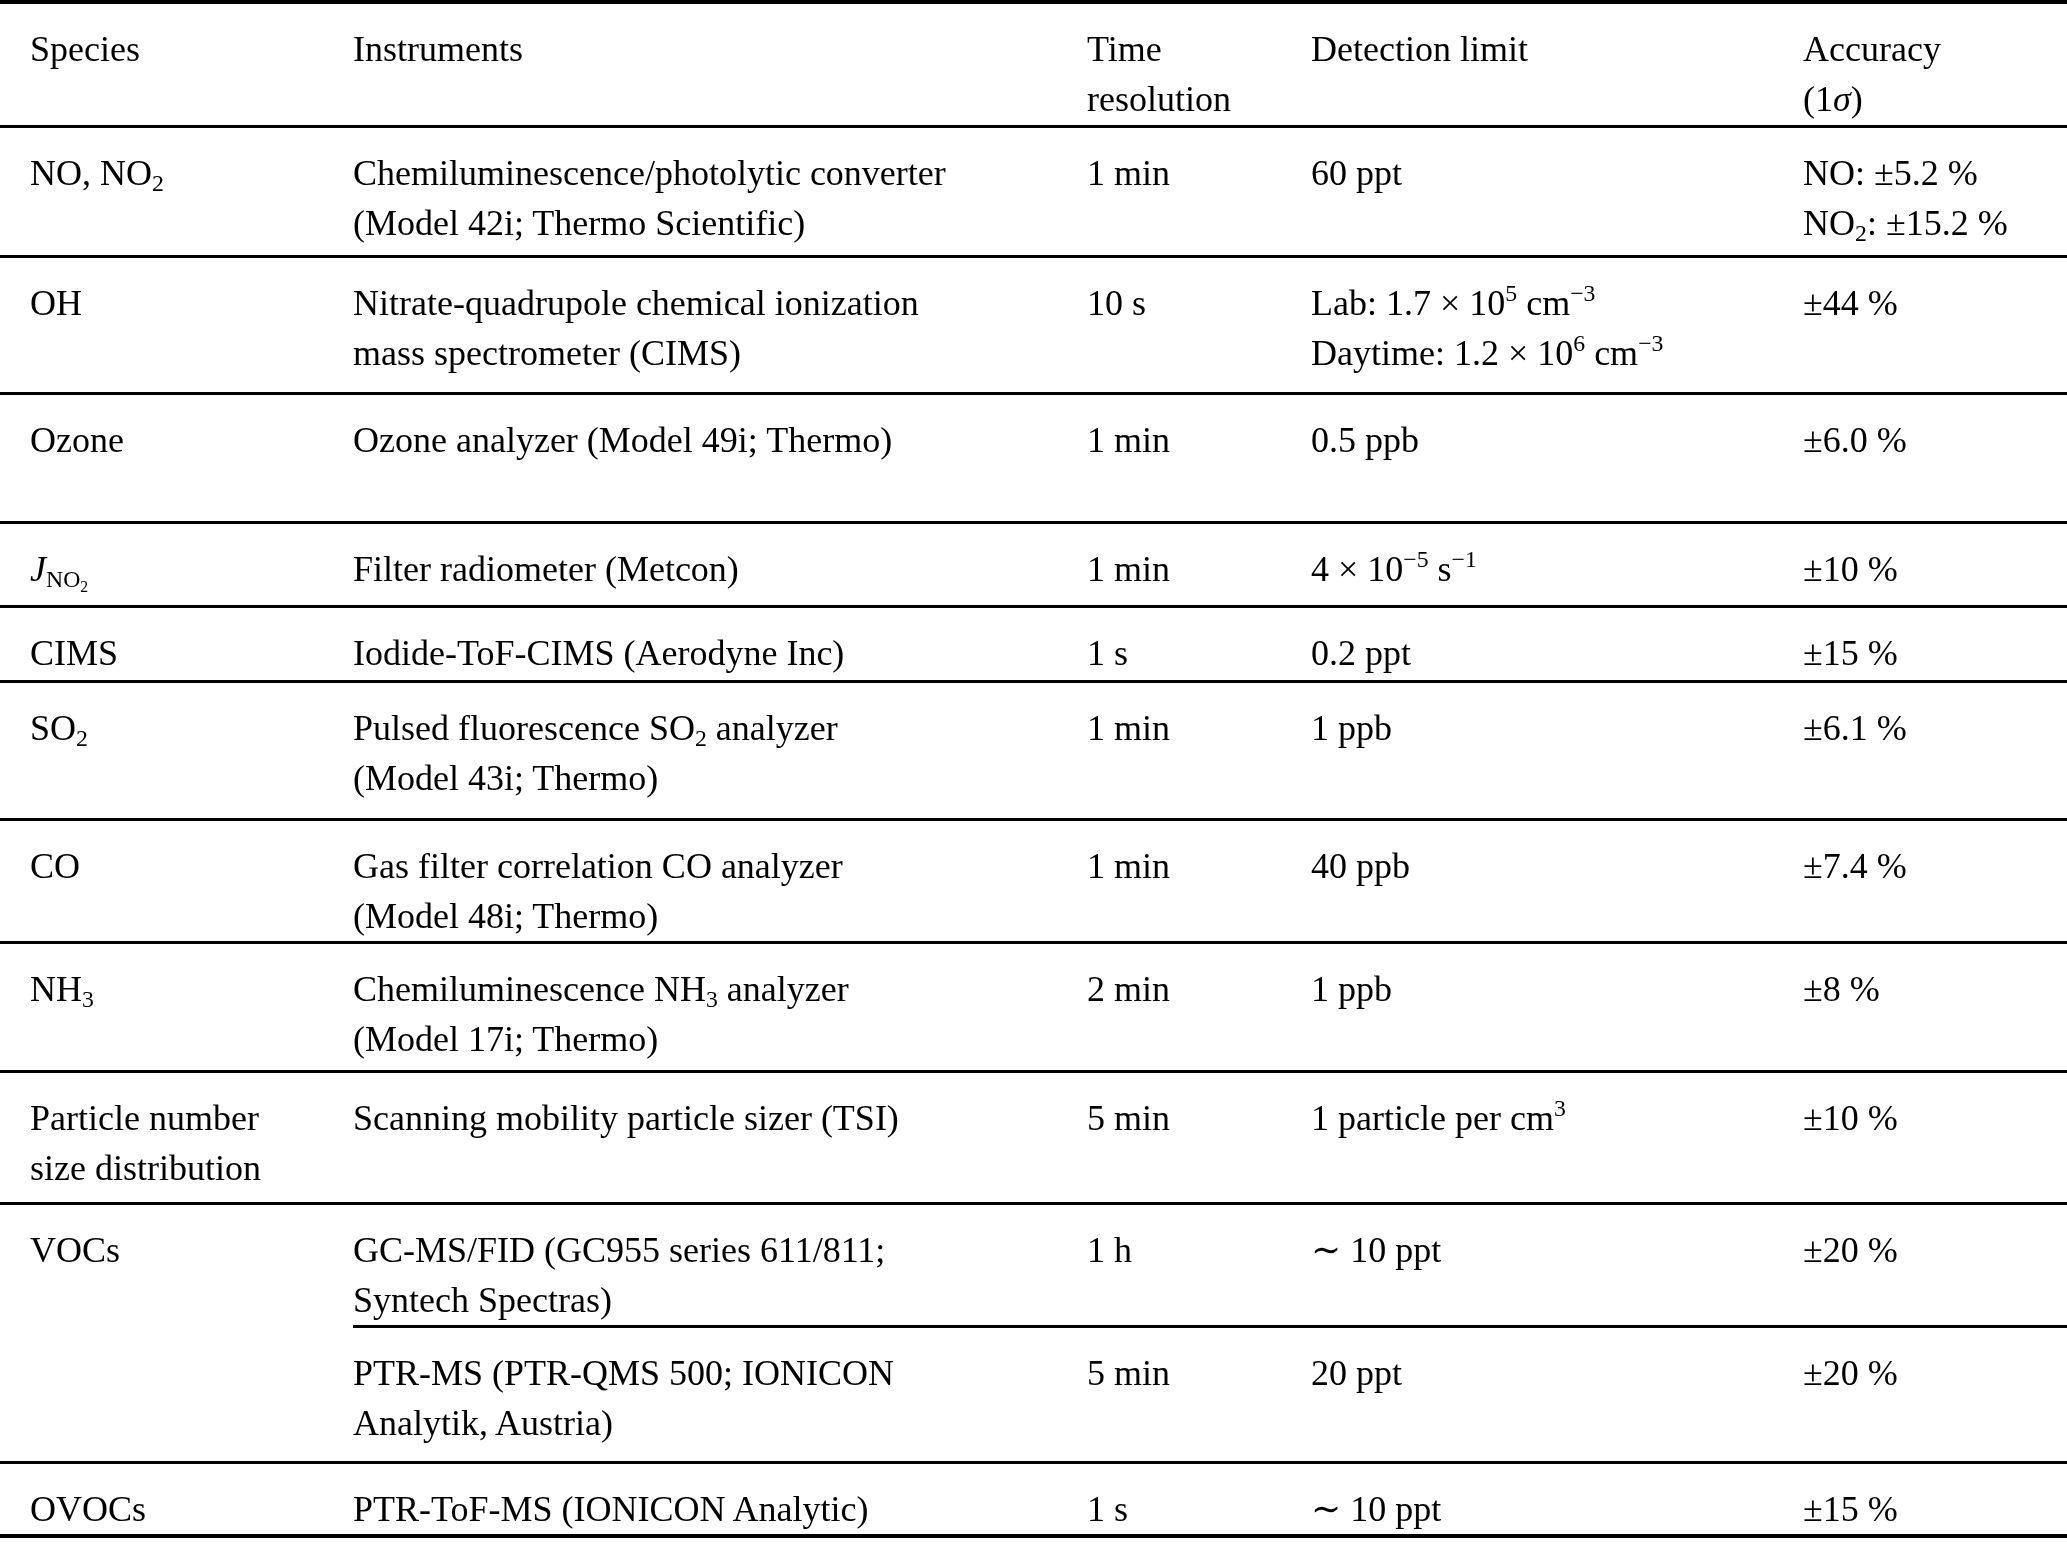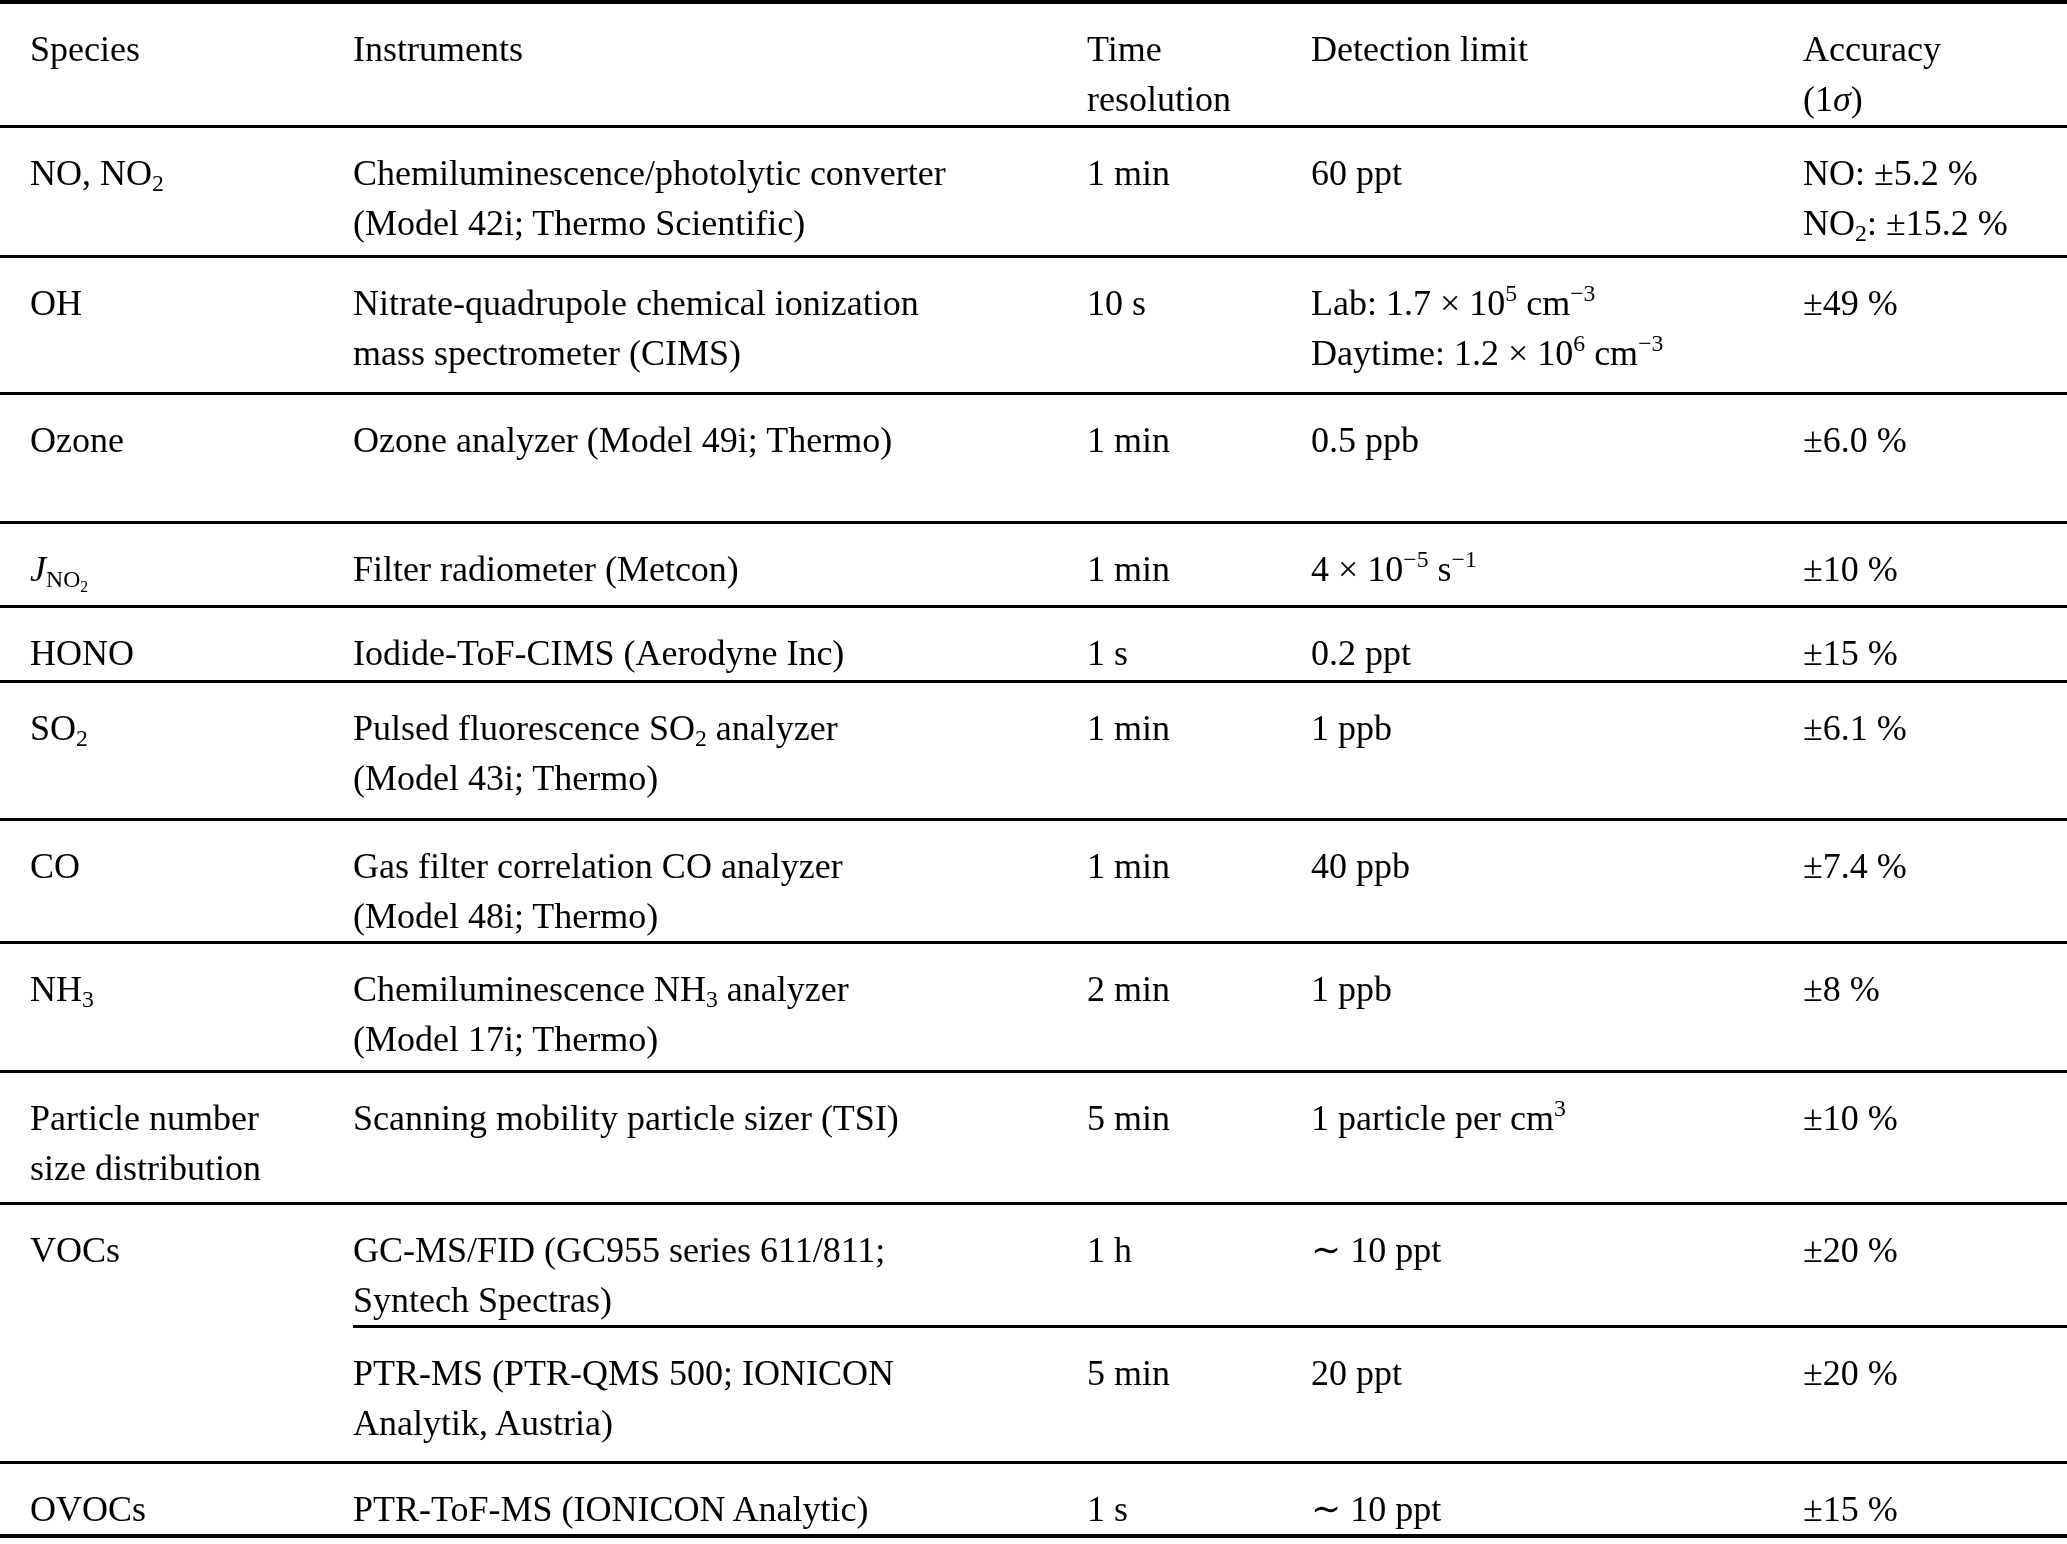--- a/index.html
+++ b/index.html
@@ -100,38 +100,38 @@
         <td>Chemiluminescence/photolytic converter<br>(Model 42i; Thermo Scientific)</td>
         <td>1 min</td>
         <td>60 ppt</td>
         <td>NO: ±5.2 %<br>NO<sub>2</sub>: ±15.2 %</td>
       </tr>
       <tr class="hline h-r1">
         <td class="first">OH</td>
         <td>Nitrate-quadrupole chemical ionization<br>mass spectrometer (CIMS)</td>
         <td>10 s</td>
         <td>Lab: 1.7 × 10<sup>5</sup> cm<sup>−3</sup><br>Daytime: 1.2 × 10<sup>6</sup> cm<sup>−3</sup></td>
-        <td>±49 %</td>
+        <td>±44 %</td>
       </tr>
       <tr class="hline h-r2">
         <td class="first">Ozone</td>
         <td>Ozone analyzer (Model 49i; Thermo)</td>
         <td>1 min</td>
         <td>0.5 ppb</td>
         <td>±6.0 %</td>
       </tr>
       <tr class="hline h-r3">
         <td class="first"><i>J</i><sub>NO<sub>2</sub></sub></td>
         <td>Filter radiometer (Metcon)</td>
         <td>1 min</td>
         <td>4 × 10<sup>−5</sup> s<sup>−1</sup></td>
         <td>±10 %</td>
       </tr>
       <tr class="hline h-r4">
-        <td class="first">HONO</td>
+        <td class="first">CIMS</td>
         <td>Iodide-ToF-CIMS (Aerodyne Inc)</td>
         <td>1 s</td>
         <td>0.2 ppt</td>
         <td>±15 %</td>
       </tr>
       <tr class="hline h-r5">
         <td class="first">SO<sub>2</sub></td>
         <td>Pulsed fluorescence SO<sub>2</sub> analyzer<br>(Model 43i; Thermo)</td>
         <td>1 min</td>
         <td>1 ppb</td>

